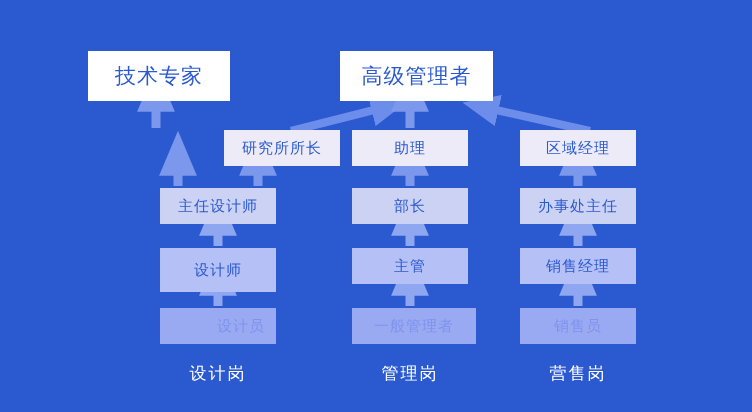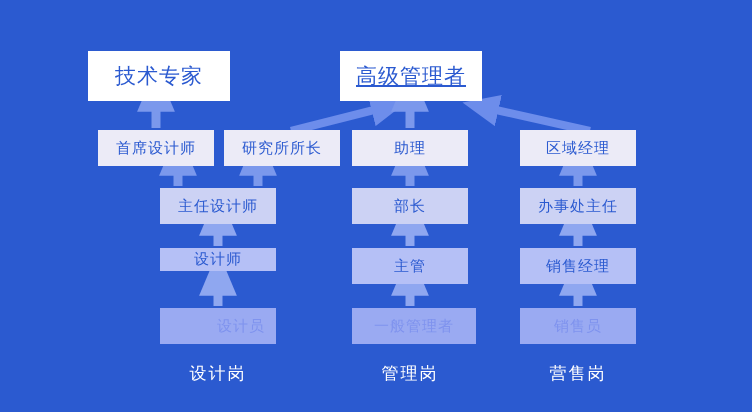--- a/index.html
+++ b/index.html
@@ -145,27 +145,24 @@
 
     <g>
       <line x1="590" y1="131" x2="496" y2="110" stroke="#6d8deb" stroke-width="8" marker-end="url(#head-diag)"></line>
     </g>
   </svg>
 
   <div class="node tier-top" style="left:88px; top:51px; width:142px; height:50px;">
     <span>技术专家</span>
   </div>
 
-  <div class="node tier-top" style="left:340px; top:51px; width:142px; height:50px;text-decoration:underline;">
+  <div class="node tier-top" style="left:340px; top:51px; width:153px; height:50px;">
     <span>高级管理者</span>
   </div>
 
-  <div class="node tier-2" style="left:98px; top:130px; width:116px; height:36px;">
-    <span>首席设计师</span>
-  </div>
 
   <div class="node tier-2" style="left:224px; top:130px; width:116px; height:36px;">
     <span>研究所所长</span>
   </div>
 
   <div class="node tier-2" style="left:352px; top:130px; width:116px; height:36px;">
     <span>助理</span>
   </div>
 
   <div class="node tier-2" style="left:520px; top:130px; width:116px; height:36px;">
@@ -177,21 +174,21 @@
   </div>
 
   <div class="node tier-3" style="left:352px; top:188px; width:116px; height:36px;">
     <span>部长</span>
   </div>
 
   <div class="node tier-3" style="left:520px; top:188px; width:116px; height:36px;">
     <span>办事处主任</span>
   </div>
 
-  <div class="node tier-4" style="left:160px; top:248px; width:116px; height:23px;">
+  <div class="node tier-4" style="left:160px; top:248px; width:116px; height:44px;">
     <span>设计师</span>
   </div>
 
   <div class="node tier-4" style="left:352px; top:248px; width:116px; height:36px;">
     <span>主管</span>
   </div>
 
   <div class="node tier-4" style="left:520px; top:248px; width:116px; height:36px;">
     <span>销售经理</span>
   </div>

